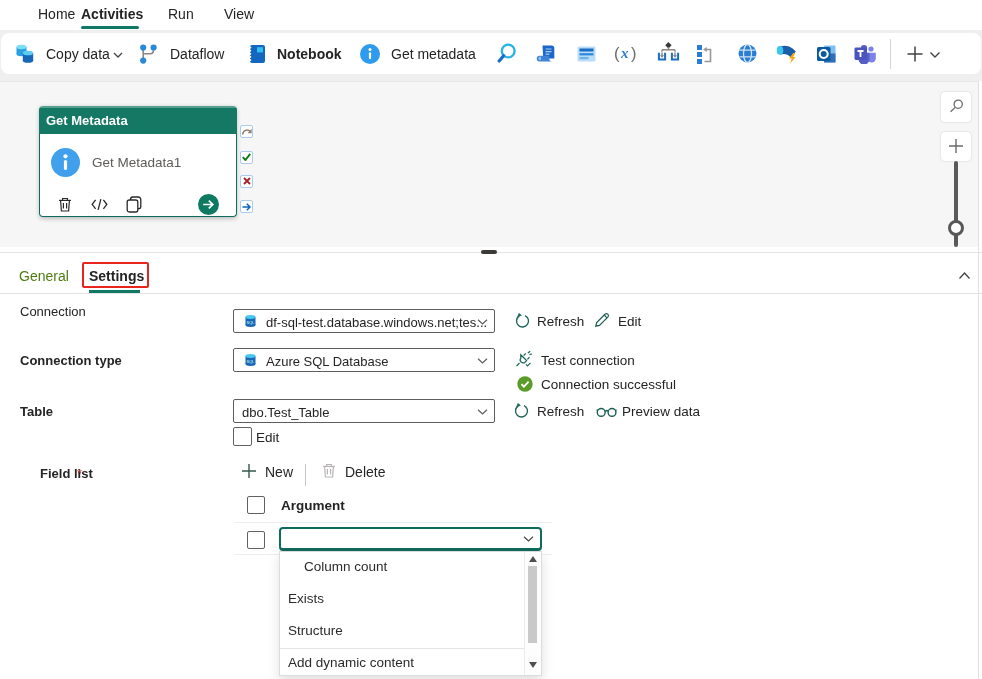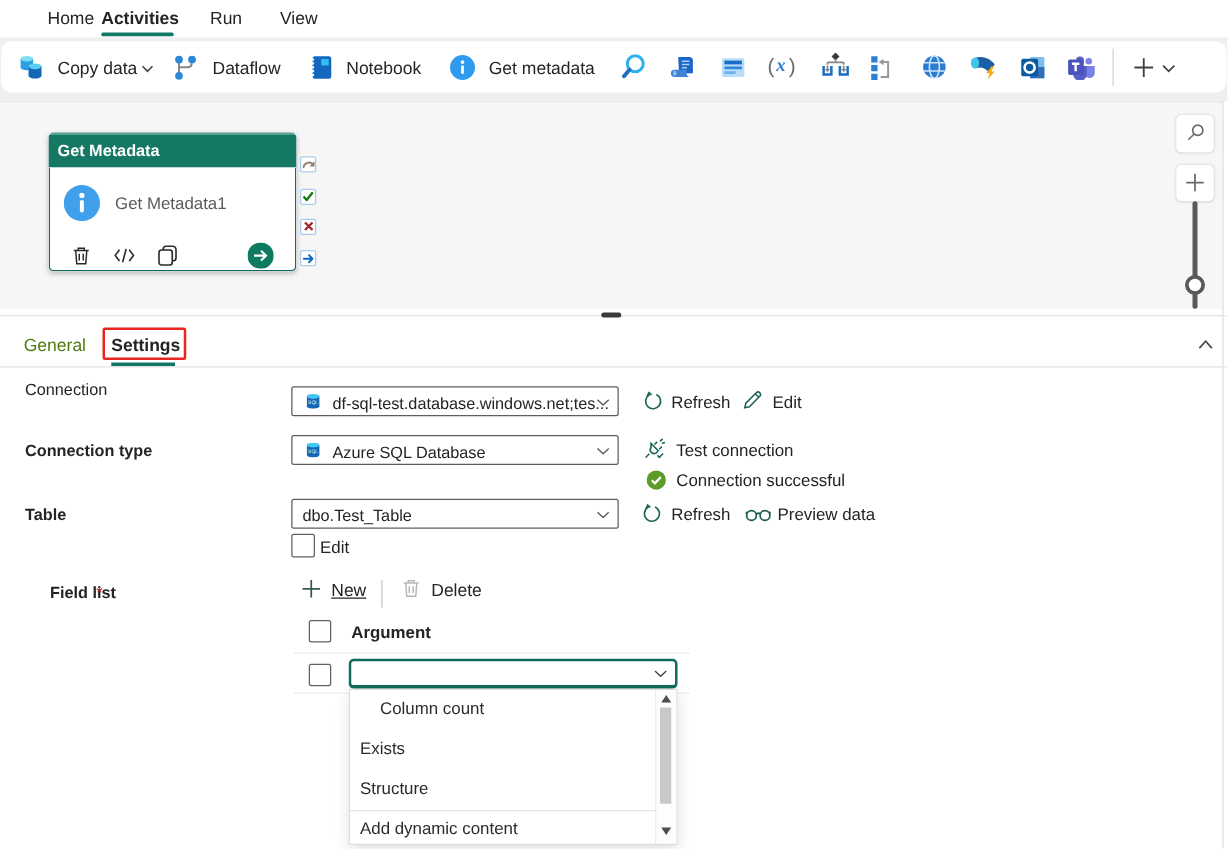--- a/index.html
+++ b/index.html
@@ -47,21 +47,21 @@
   <rect x="3" y="1" width="15" height="18" rx="2" fill="#1467c0"></rect>
   <rect x="10" y="3.2" width="6" height="5.2" fill="#31c0f0"></rect>
   <g fill="#fff">
         <circle cx="3.2" cy="3.6" r="1.1"></circle>
         <circle cx="3.2" cy="6.7" r="1.1"></circle>
         <circle cx="3.2" cy="9.8" r="1.1"></circle>
         <circle cx="3.2" cy="12.9" r="1.1"></circle>
         <circle cx="3.2" cy="16" r="1.1"></circle>
       </g>
 </svg>
-<div class="t" style="left:277px;top:46px;font-size:14px;">Notebook</div>
+<div class="t" style="left:277px;top:46px;font-size:14px;font-weight:bold;">Notebook</div>
 
 <svg style="left:360px;top:44px;" width="20" height="20" viewBox="0 0 20 20">
   <circle cx="10" cy="10" r="10" fill="#2f9bef"></circle>
   <circle cx="10" cy="5.6" r="1.5" fill="#fff"></circle>
   <rect x="8.9" y="8.2" width="2.2" height="7" rx="1.1" fill="#fff"></rect>
 </svg>
 <div class="t" style="left:391px;top:46px;font-size:14px;">Get metadata</div>
 
 <svg style="left:497px;top:43px;" width="20" height="21" viewBox="0 0 20 21">
   <circle cx="11.2" cy="8" r="6.4" fill="none" stroke="#2ab3e8" stroke-width="2.4"></circle>
@@ -303,21 +303,21 @@
       </g>
     </svg>
 <div class="t" style="left:622px;top:404px;font-size:13.5px;">Preview data</div>
 
 <div class="abs" style="left:233px;top:427px;width:19px;height:19px;border:1px solid #616161;border-radius:2px;background:#fff;"></div>
 <div class="t" style="left:256px;top:430px;font-size:13.5px;">Edit</div>
 
 <svg style="left:241px;top:463px;" width="16" height="16" viewBox="0 0 16 16">
       <path d="M8 1v14M1 8h14" stroke="#33584e" stroke-width="1.4"></path>
     </svg>
-<div class="t" style="left:265px;top:464px;font-size:14px;text-decoration:underline;">New</div>
+<div class="t" style="left:265px;top:464px;font-size:14px;">New</div>
 <div class="abs" style="left:305px;top:464px;width:1px;height:22px;background:#c9c7c5;"></div>
 <svg style="left:322px;top:463px;" width="14" height="15" viewBox="0 0 14 15">
       <g fill="none" stroke="#b8b6b4" stroke-width="1.2">
         <path d="M1 3.4h12"></path>
         <path d="M4.6 3.2V1.5h4.8v1.7"></path>
         <path d="M2.6 3.6l.8 10.4h7.2l.8-10.4"></path>
         <path d="M5.4 6v5.4M8.6 6v5.4"></path>
       </g>
     </svg>
 <div class="t" style="left:345px;top:464px;font-size:14px;">Delete</div>

